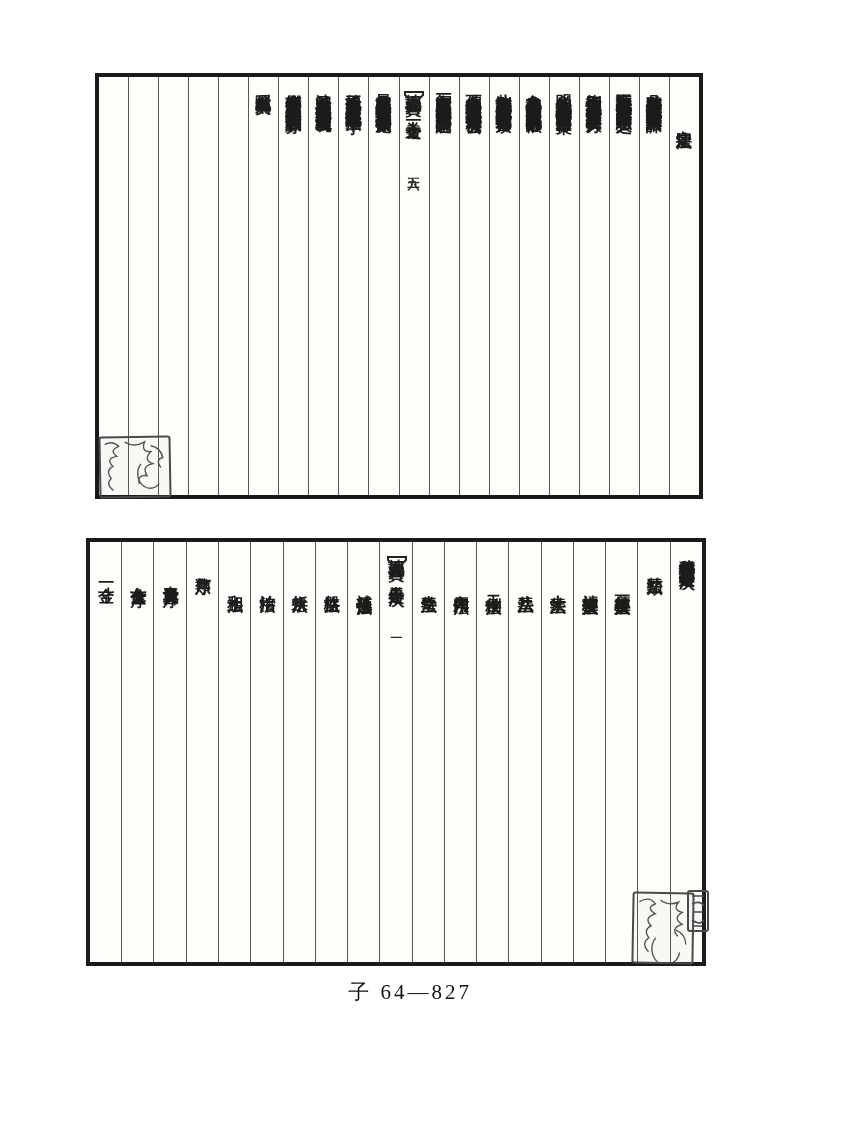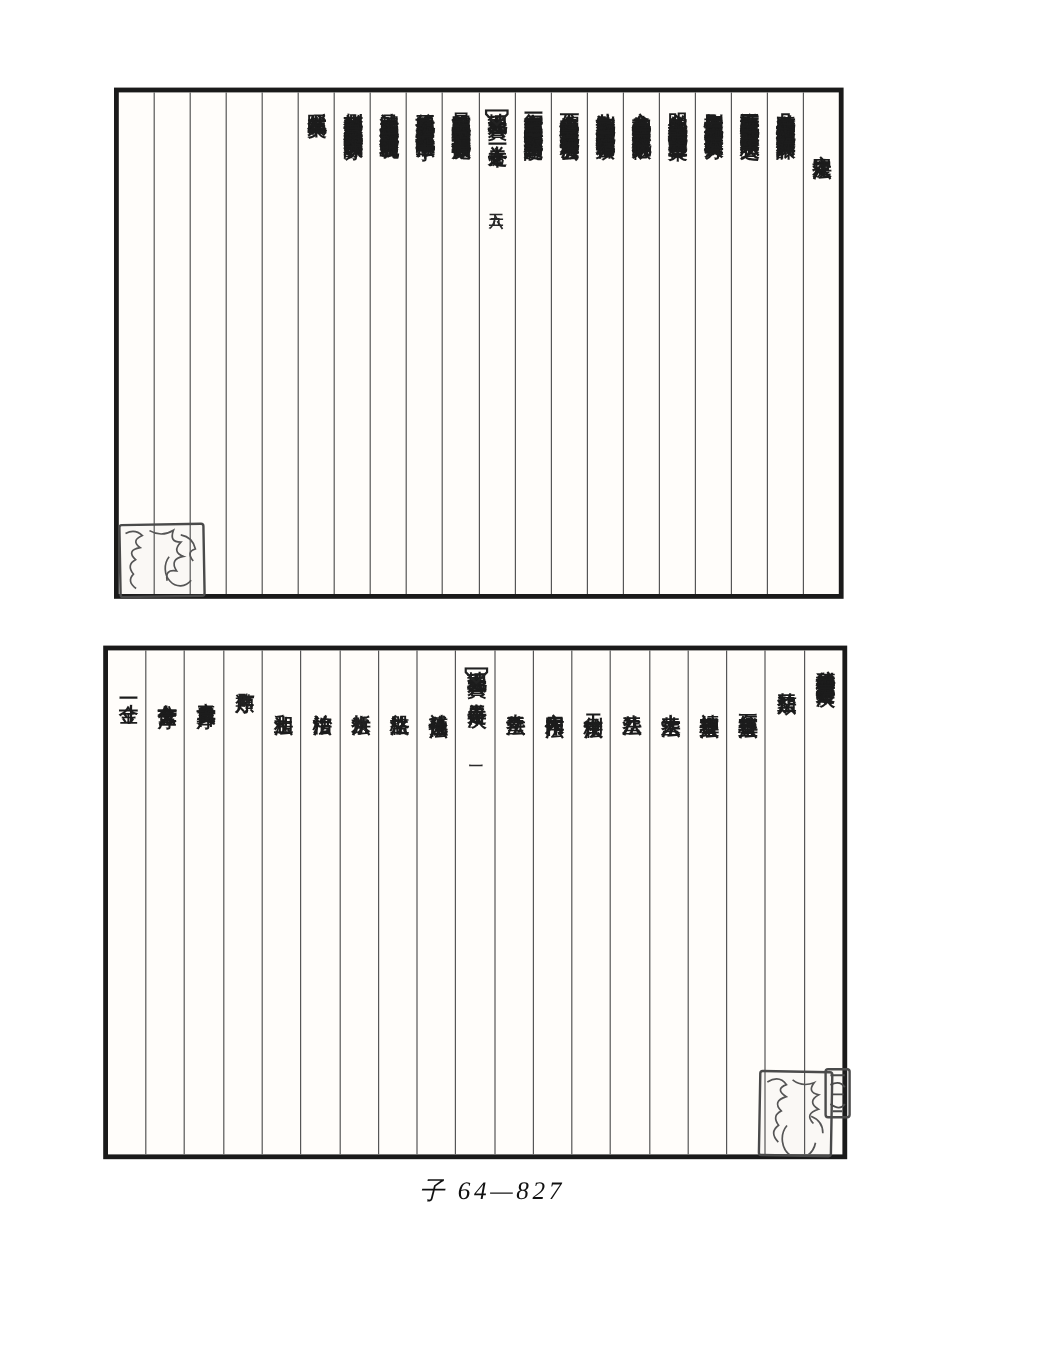--- a/index.html
+++ b/index.html
@@ -54,21 +54,20 @@
     overflow:hidden;
   }
   #seal-top{left:99px;top:436px;width:68px;height:58px;transform:rotate(-1deg);}
   #seal-bottom-big{left:632px;top:892px;width:58px;height:68px;transform:rotate(1deg);}
   #seal-bottom-small{left:687px;top:890px;width:18px;height:38px;}
   .seal svg{display:block;width:100%;height:100%;}
   #caption{
     position:absolute;left:280px;top:978px;width:260px;
     text-align:center;font-size:21px;letter-spacing:3px;color:#111;
     font-family:"Liberation Serif", serif;
-    font-style:italic;
   }
 </style>
 </head>
 <body>
 
 <div id="top-page" class="page">
     <div class="col title" style="padding-top: 40px;"><span>定穴捷法</span></div>
     <div class="col body" style="padding-top: 4px;"><span>凡點穴須要尋箇捷徑記在胸中畧敘箇規模庶好與明眼評</span></div>
     <div class="col body" style="padding-top: 4px;"><span>議不至被野術玩侮若一向說取入玄不勝令人眩惑不失之</span></div>
     <div class="col body" style="padding-top: 4px;"><span>拘則流于怪矣且如五星穴法云若還引出木金星取穴要分</span></div>

